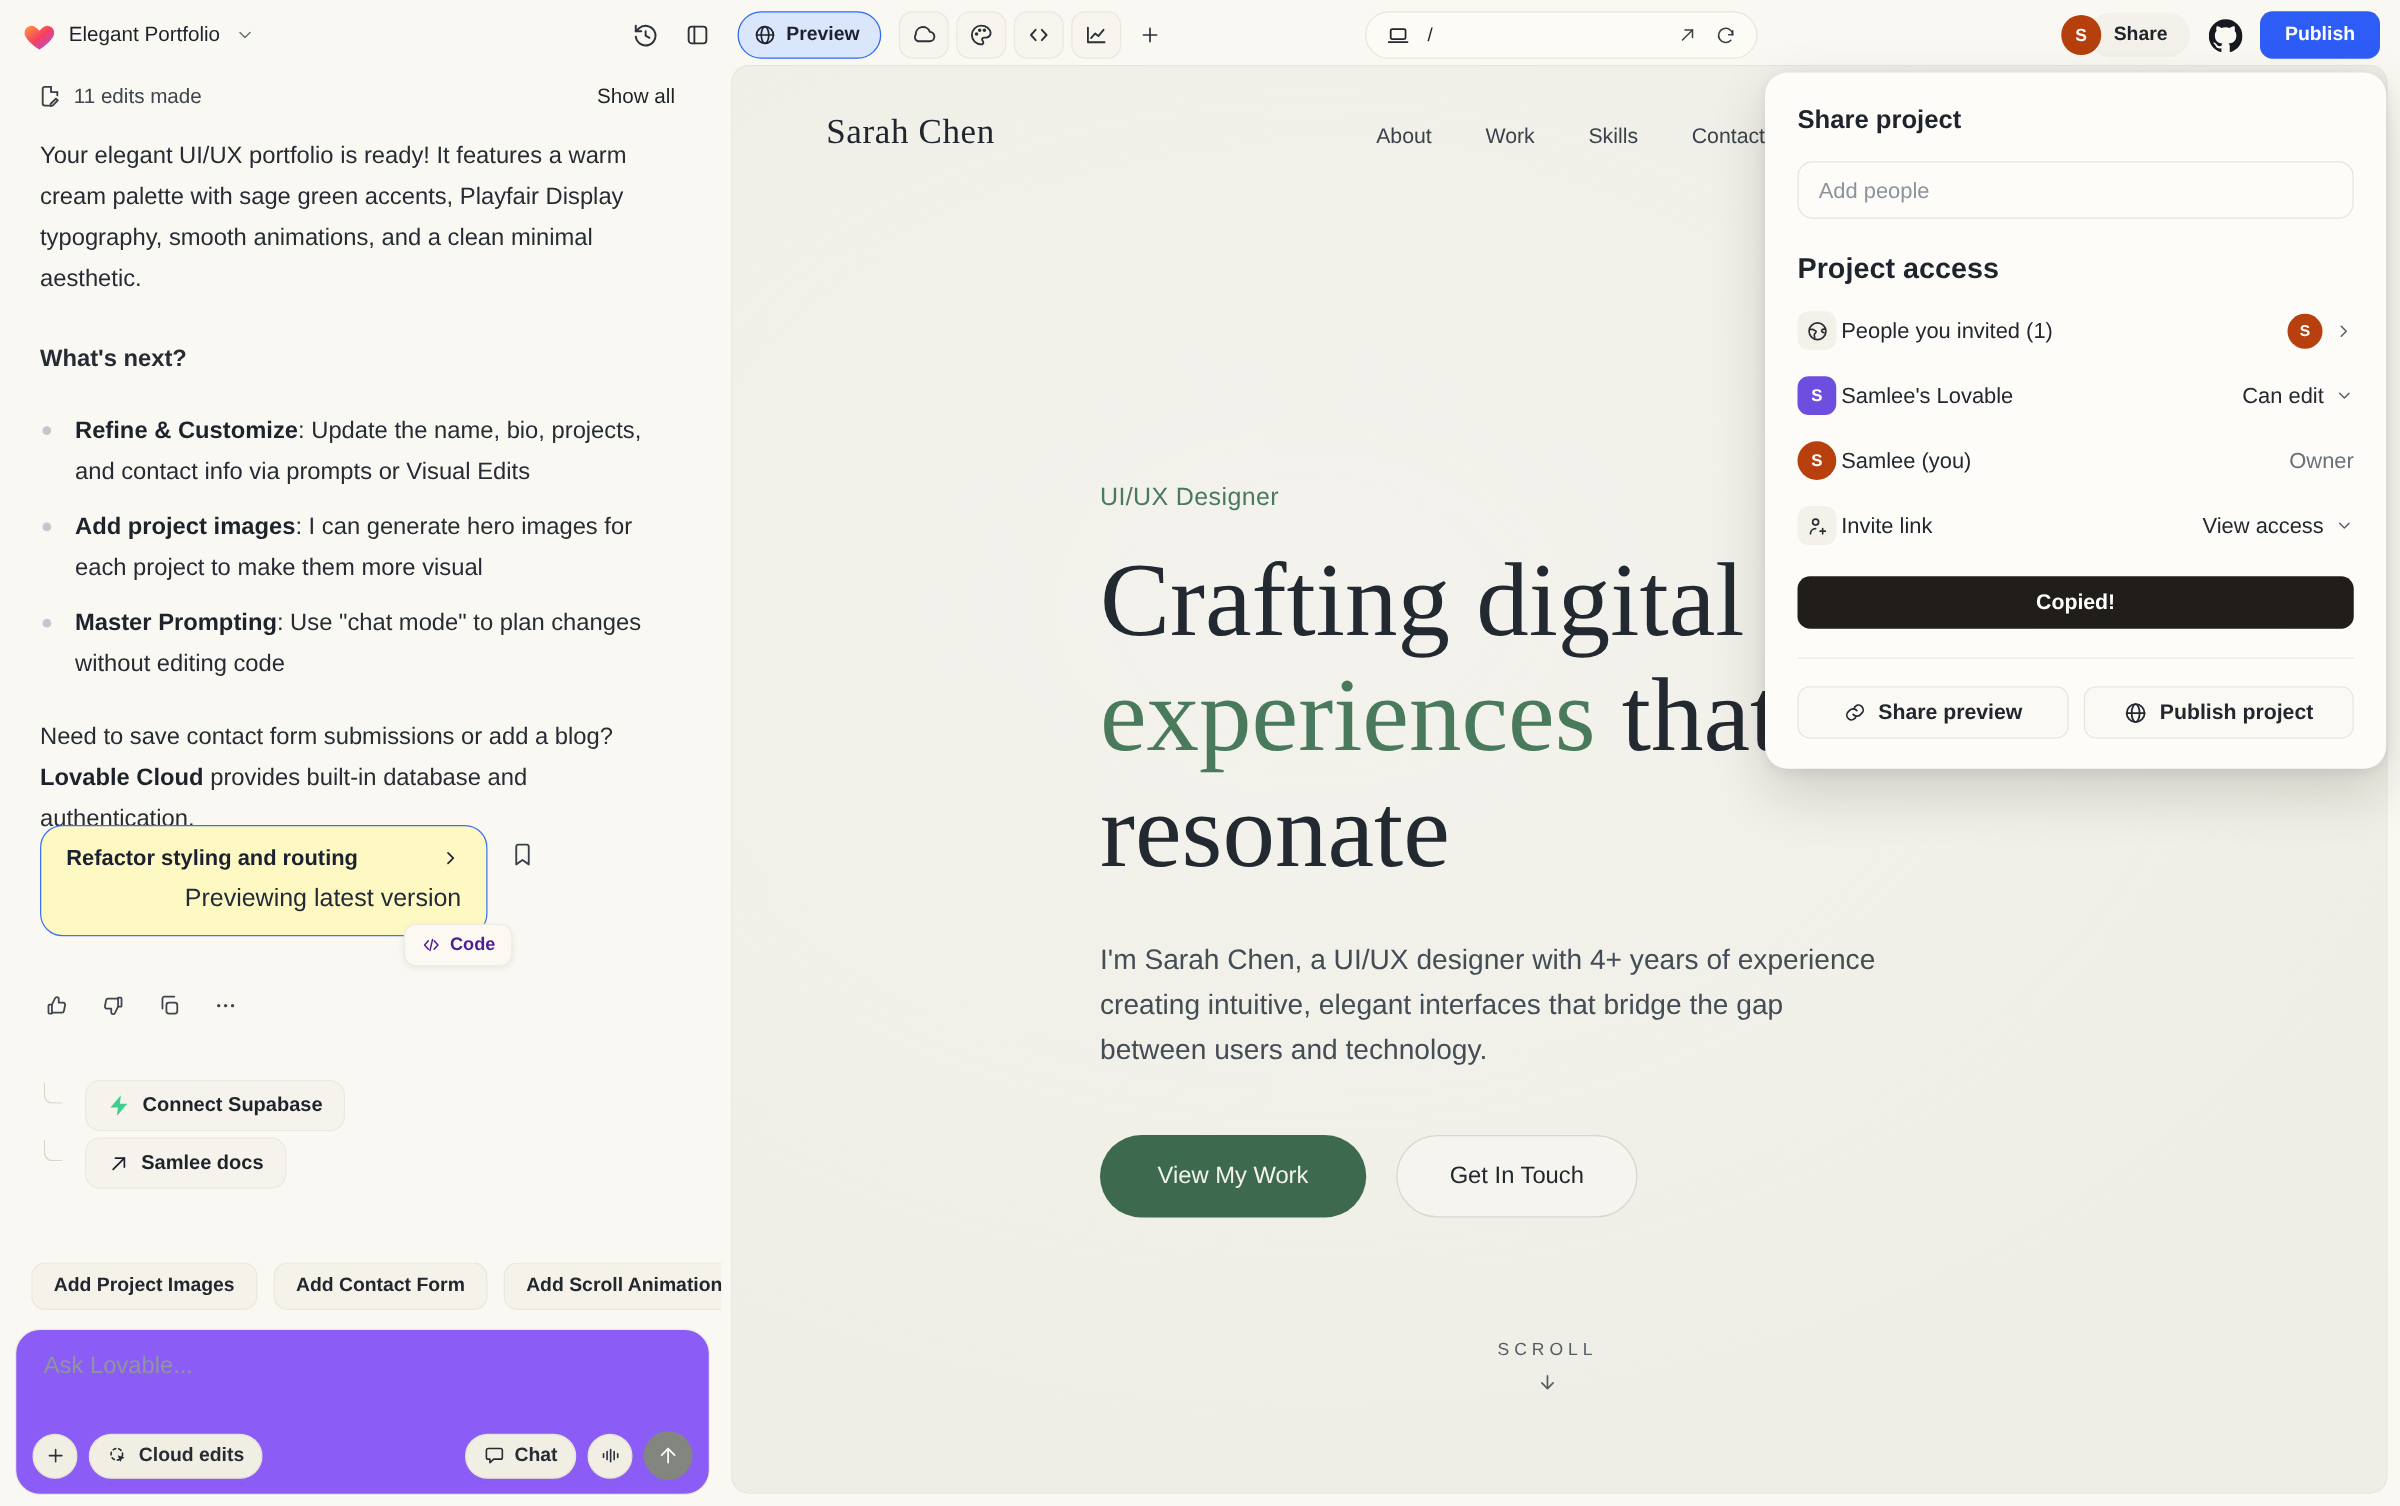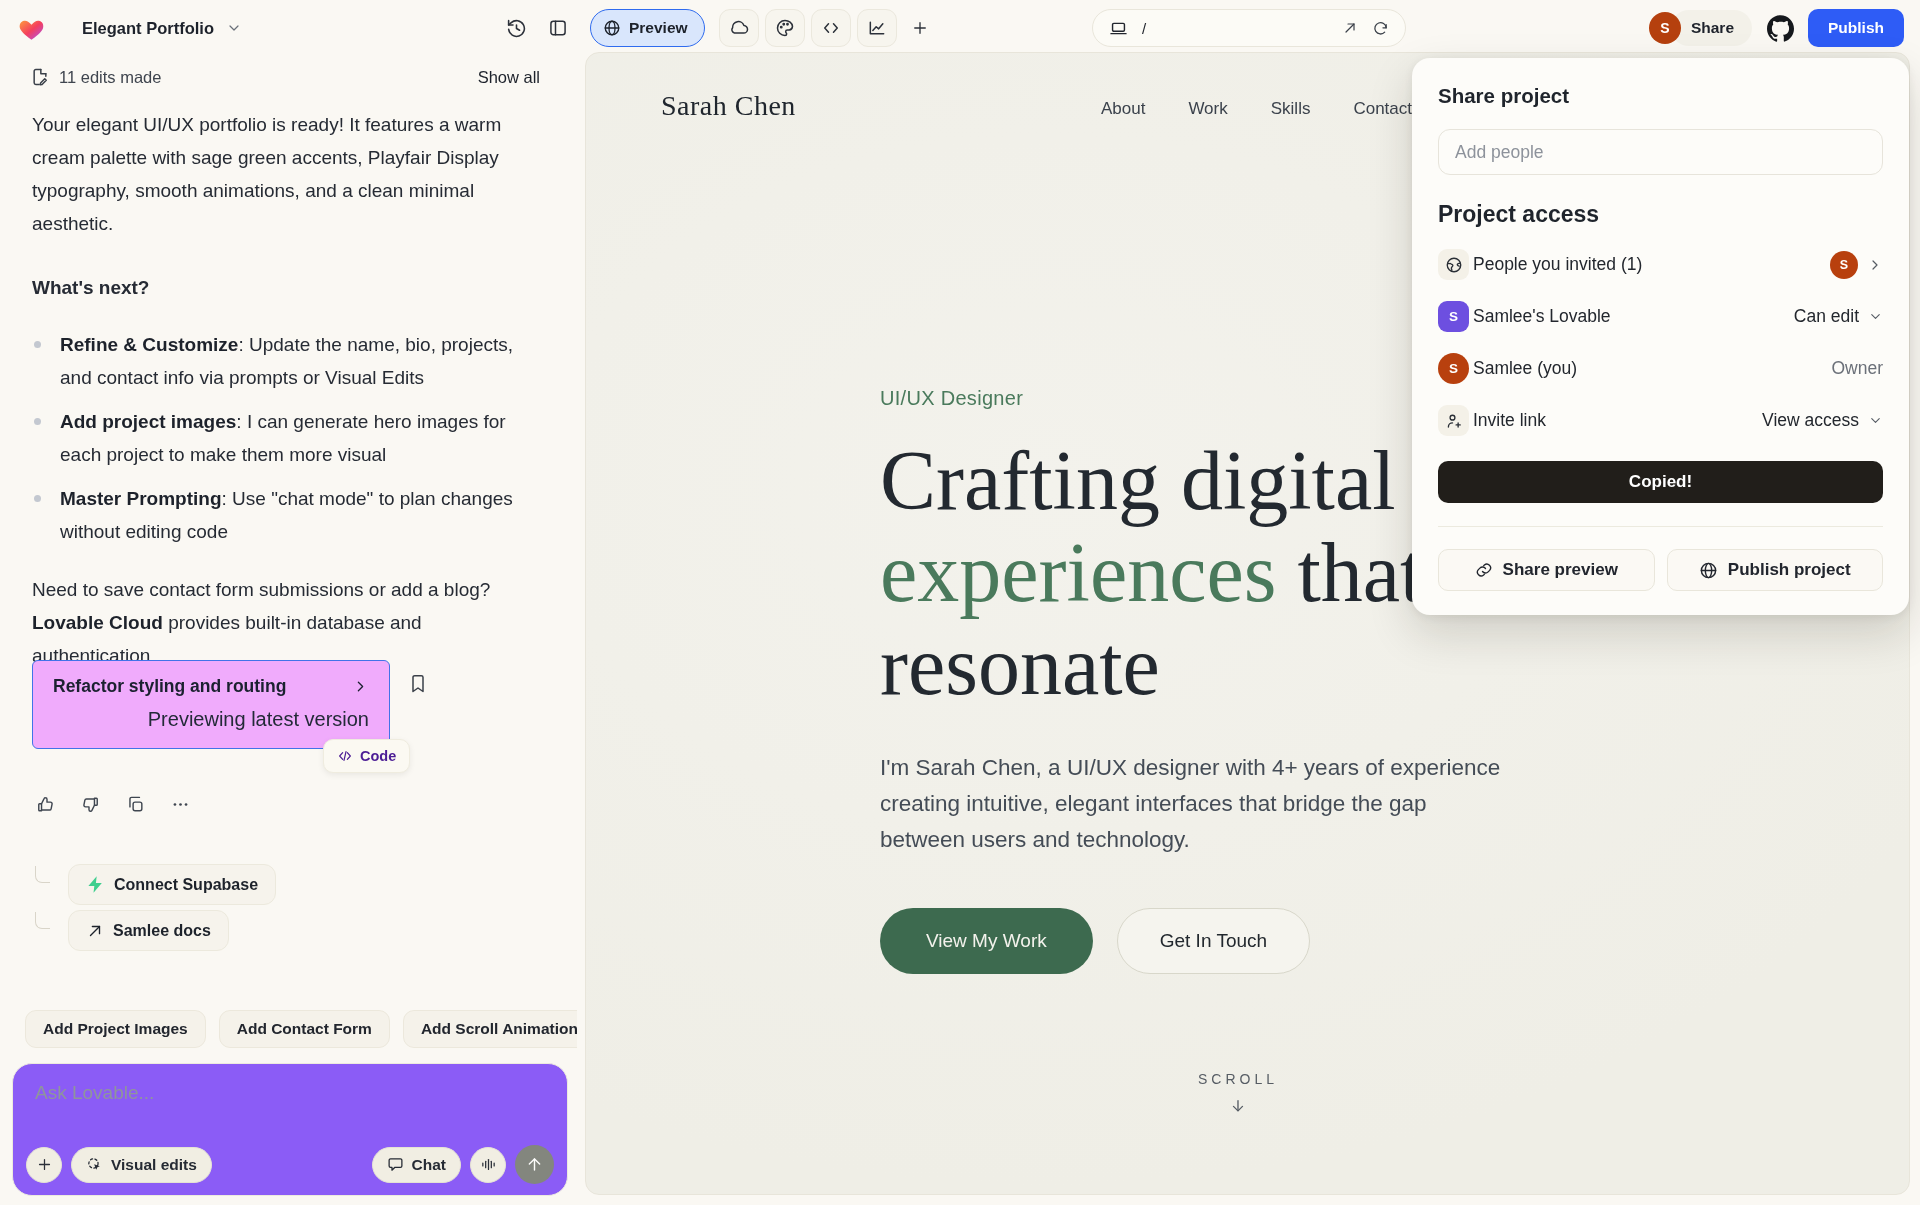--- a/index.html
+++ b/index.html
@@ -11,21 +11,21 @@
     position:relative;
     overflow:hidden;
   }
   svg { display:block; }
   .ico { stroke:currentColor; fill:none; stroke-width:1.8; stroke-linecap:round; stroke-linejoin:round; }
 
   
   .topbar { position:absolute; left:0; top:0; width:1920px; height:56px; }
   .tb-left { position:absolute; left:18px; top:0; height:56px; display:flex; align-items:center; gap:10px; }
   .logo { width:27px; height:25px; }
-  .project-name { font-size:16.5px; font-weight:700; color:#1d222b;margin-left:27px; }
+  .project-name { font-size:16.5px; font-weight:400; color:#1d222b; }
   .tb-left .chev { color:#6a7079; margin-left:2px; }
 
   .tb-center { position:absolute; left:498px; top:9px; display:flex; align-items:center; gap:6px; }
   .icon-btn { width:36px; height:36px; border-radius:10px; display:grid; place-items:center; color:#2c313a; background:transparent; border:none; cursor:pointer; }
   .icon-chip { width:40px; height:38px; border-radius:11px; background:#f7f5ee; border:1px solid #ebe8dd; display:grid; place-items:center; color:#2c313a; cursor:pointer; }
   .preview-pill { height:38px; margin:0 8px; padding:0 16px 0 12px; border-radius:19px; background:#d9e6fc; border:1.5px solid #2f6bef; display:flex; align-items:center; gap:8px; font-size:15.5px; font-weight:600; color:#1d222b; cursor:pointer; }
   .plus-btn { width:34px; height:34px; display:grid; place-items:center; color:#2c313a; background:none; border:none; cursor:pointer; }
 
   .url-bar { position:absolute; left:1092px; top:9px; width:314px; height:38px; border-radius:19px; background:#fcfbf6; border:1px solid #e9e6db; display:flex; align-items:center; padding:0 16px; gap:14px; }
   .url-path { font-size:15px; color:#22262e; flex:1; }
@@ -47,21 +47,21 @@
   .chat-body { position:absolute; left:32px; top:52px; width:514px; font-size:19px; line-height:33px; color:#262b34; }
   .chat-body p.msg { margin-bottom:0; }
   .whats-next { margin-top:31px; font-weight:700; }
   ul.next-list { list-style:none; margin-top:24px; }
   ul.next-list li { position:relative; padding-left:28px; margin-bottom:11px; width:488px; }
   ul.next-list li .dot { position:absolute; left:2px; top:13px; width:7px; height:7px; border-radius:50%; background:#c3c8d0; }
   .cloud-note { margin-top:25px; width:500px; }
   b { font-weight:700; color:#1d222b; }
 
   .version-wrap { position:absolute; left:32px; top:604px; width:520px; height:120px; }
-  .version-card { position:absolute; left:0; top:0; width:358px; border-radius:6px; background:#f0abfc; border:1.5px solid #4173e8; padding:15px 20px 17px; cursor:pointer; }
+  .version-card { position:absolute; left:0; top:0; width:358px; border-radius:18px; background:#fef9c3; border:1.5px solid #4173e8; padding:15px 20px 17px; cursor:pointer; }
   .vc-title-row { display:flex; align-items:center; }
   .vc-title { font-size:17.5px; font-weight:700; color:#1b2130; }
   .vc-chev { margin-left:auto; color:#1b2130; }
   .vc-sub { margin-top:11px; font-size:20px; color:#232a38;text-align:right; }
   .bookmark-btn { position:absolute; left:376px; top:14px; background:none; border:none; color:#3a4049; cursor:pointer; }
   .code-btn { position:absolute; left:291px; top:79px; height:34px; padding:0 13px; border-radius:10px; background:#fbf9f2; border:1px solid #efecdf; box-shadow:0 2px 6px rgba(0,0,0,.07); display:flex; align-items:center; gap:7px; font-size:14.5px; font-weight:600; color:#4c1d95; cursor:pointer; }
 
   .reactions { position:absolute; left:36px; top:739px; display:flex; align-items:center; gap:26px; color:#3f4650; }
   .reactions button { background:none; border:none; color:#3f4650; cursor:pointer; }
 
@@ -344,21 +344,21 @@
       <button class="round-btn">
         <svg class="ico" width="17" height="17" viewBox="0 0 24 24">
             <path d="M12 5v14M5 12h14"></path>
           </svg>
       </button>
       <button class="tool-pill">
         <svg class="ico" width="17" height="17" viewBox="0 0 24 24">
             <circle cx="10.5" cy="10.5" r="6.5" stroke-dasharray="3 3.4"></circle>
             <path d="M11.5 11.5l8 2.8-3.4 1.6-1.6 3.4z" fill="currentColor" stroke="none"></path>
           </svg>
-        <span>Visual edits</span>
+        <span>Cloud edits</span>
       </button>
       <span class="spacer"></span>
       <button class="tool-pill">
         <svg class="ico" width="17" height="17" viewBox="0 0 24 24">
             <path d="M19 4H5a2 2 0 0 0-2 2v8a2 2 0 0 0 2 2h2v4l4.2-4H19a2 2 0 0 0 2-2V6a2 2 0 0 0-2-2z"></path>
           </svg>
         <span>Chat</span>
       </button>
       <button class="round-btn">
         <svg class="ico" width="17" height="17" viewBox="0 0 24 24">

